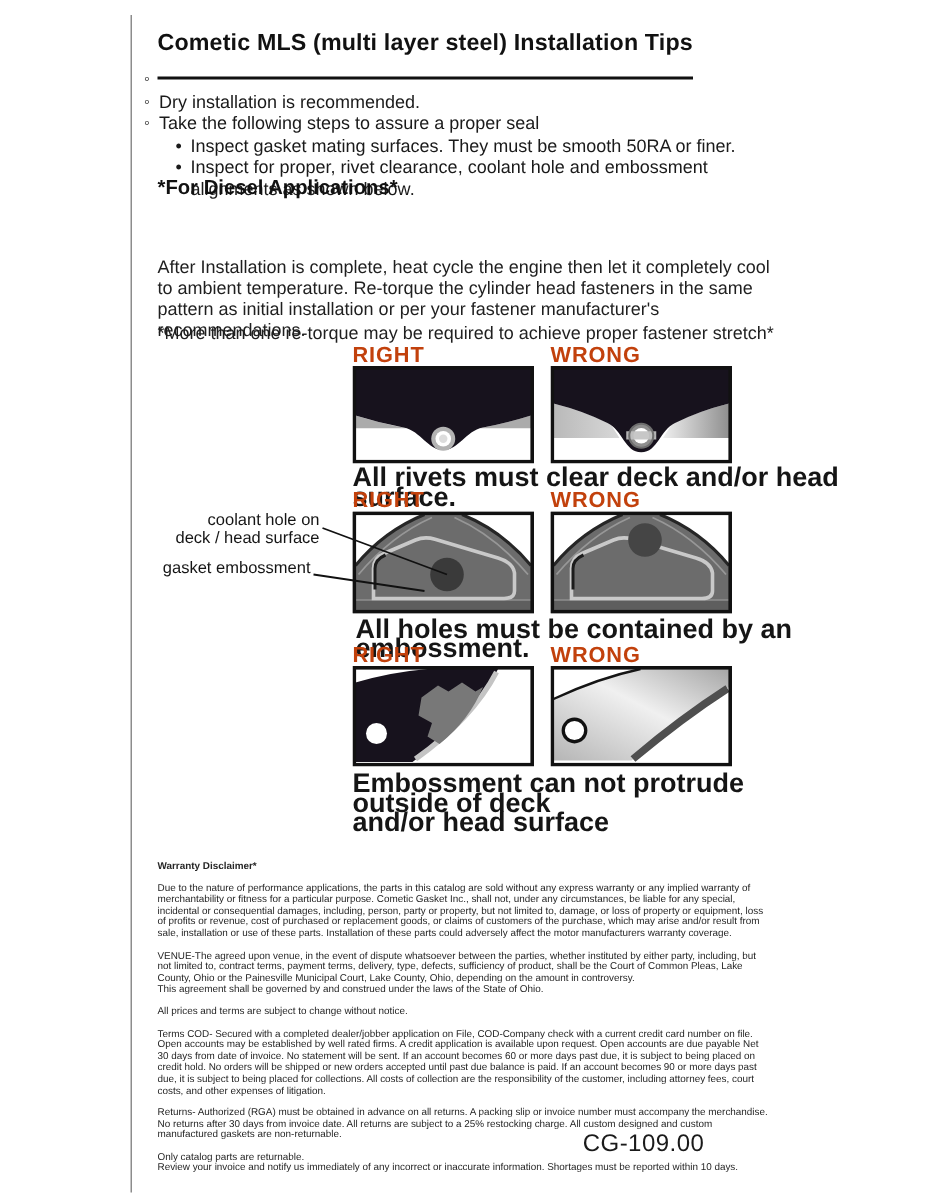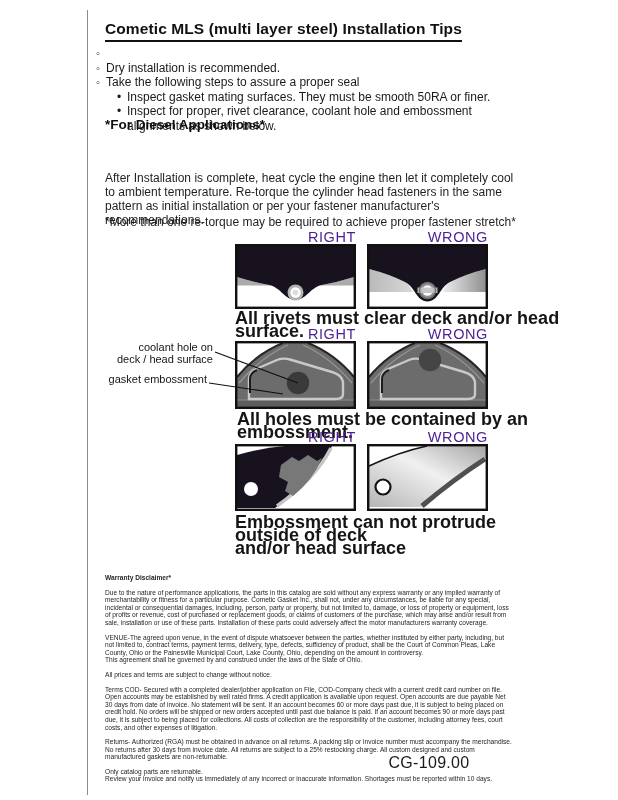--- a/index.html
+++ b/index.html
@@ -1,28 +1,28 @@
 <!DOCTYPE html>
 <html><head>
 <meta charset="utf-8">
 <style>
   html,body{margin:0;padding:0;background:#ffffff;}
   #page{position:relative;width:618px;height:800px;background:#ffffff;overflow:hidden;
         font-family:"Liberation Sans","DejaVu Sans",sans-serif;color:#1a1a1a;}
   .abs{position:absolute;}
   .title{font-size:15.5px;font-weight:bold;color:#111;display:inline-block;
-         border-bottom:2px solid #111;padding-bottom:2px;letter-spacing:.1px;}
+         border-bottom:2px solid #111;padding-bottom:13px;letter-spacing:.1px;}
   .body-text{font-size:12px;line-height:14px;color:#1f1f1f;}
   .bullets{font-size:12px;line-height:14.5px;}
   .bullet-row{display:flex;align-items:flex-start;}
   .bullet-row .marker{width:10px;flex:none;font-size:11px;line-height:14.5px;}
   .sub{margin-left:21px;}
   .sub .marker{font-size:12px;}
   .h2{font-size:13.5px;font-weight:bold;color:#111;}
-  .rw-label{font-size:14.5px;font-weight:normal;letter-spacing:.6px;color:#4c1d95;text-align:right;}
+  .rw-label{font-size:14.5px;font-weight:bold;letter-spacing:.6px;color:#c2410c;text-align:left;}
   .caption{font-size:18px;font-weight:bold;color:#151515;line-height:13px;white-space:pre-line;}
   .annot{font-size:11px;line-height:11.5px;color:#151515;text-align:right;white-space:pre-line;}
   .legal{font-size:6.6px;line-height:7.6px;color:#262626;width:409px;}
   .legal p{margin:0 0 7px 0;white-space:pre-line;}
   .legal .lh{font-weight:bold;margin:0 0 7px 0;}
   .pcode{font-size:16px;color:#1a1a1a;letter-spacing:.3px;}
   .panel{position:absolute;width:121px;}
   .panel svg{display:block;width:100%;height:100%;}
   .vrule{position:absolute;left:87px;top:10px;width:1px;height:785px;background:#8c8c8c;}
 </style>

